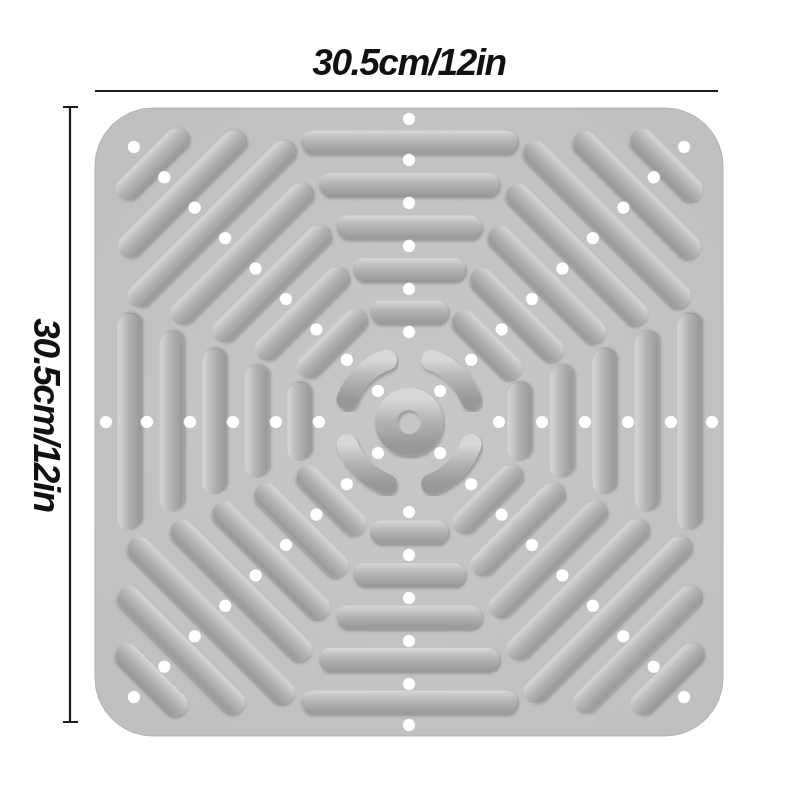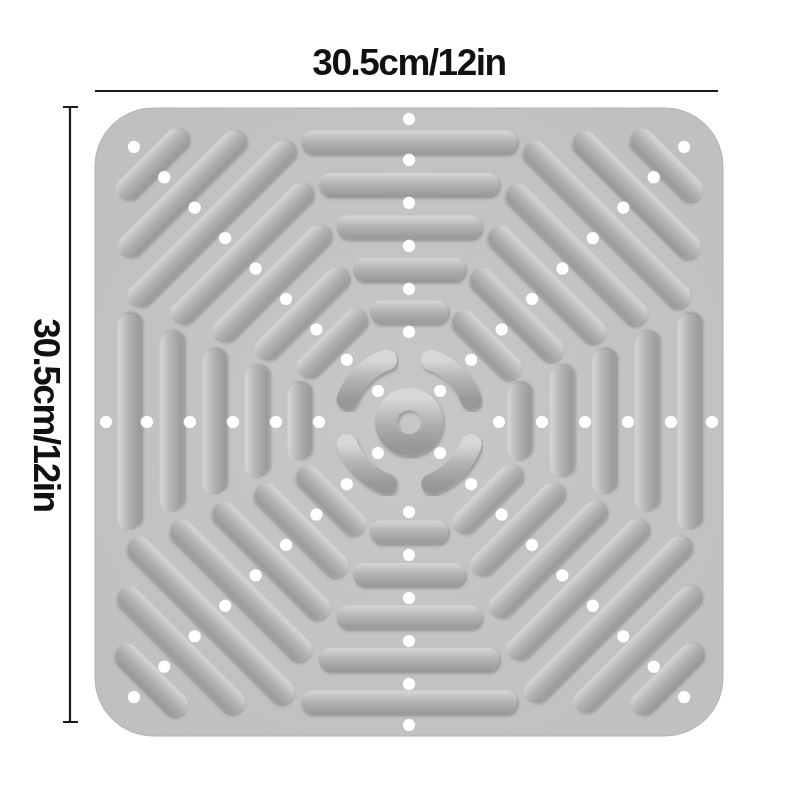--- a/index.html
+++ b/index.html
@@ -3,21 +3,21 @@
 <meta charset="utf-8">
 <style>
   html,body{margin:0;padding:0;}
   body{
     width:800px;height:800px;
     background:#ffffff;
     font-family:"Liberation Sans", sans-serif;
     position:relative;
     overflow:hidden;
   }
-  #stage{position:absolute;left:0;top:0;width:800px;height:800px;}
+  #stage{position:absolute;left:0;top:0;width:800px;height:800px;font-style:italic;}
   svg{position:absolute;left:0;top:0;}
   .dim-label{
     position:absolute;
     font-weight:700;
     font-size:37px;
     letter-spacing:-1.5px;
     color:#111111;
     white-space:nowrap;
   }
   .dim-label.top{

